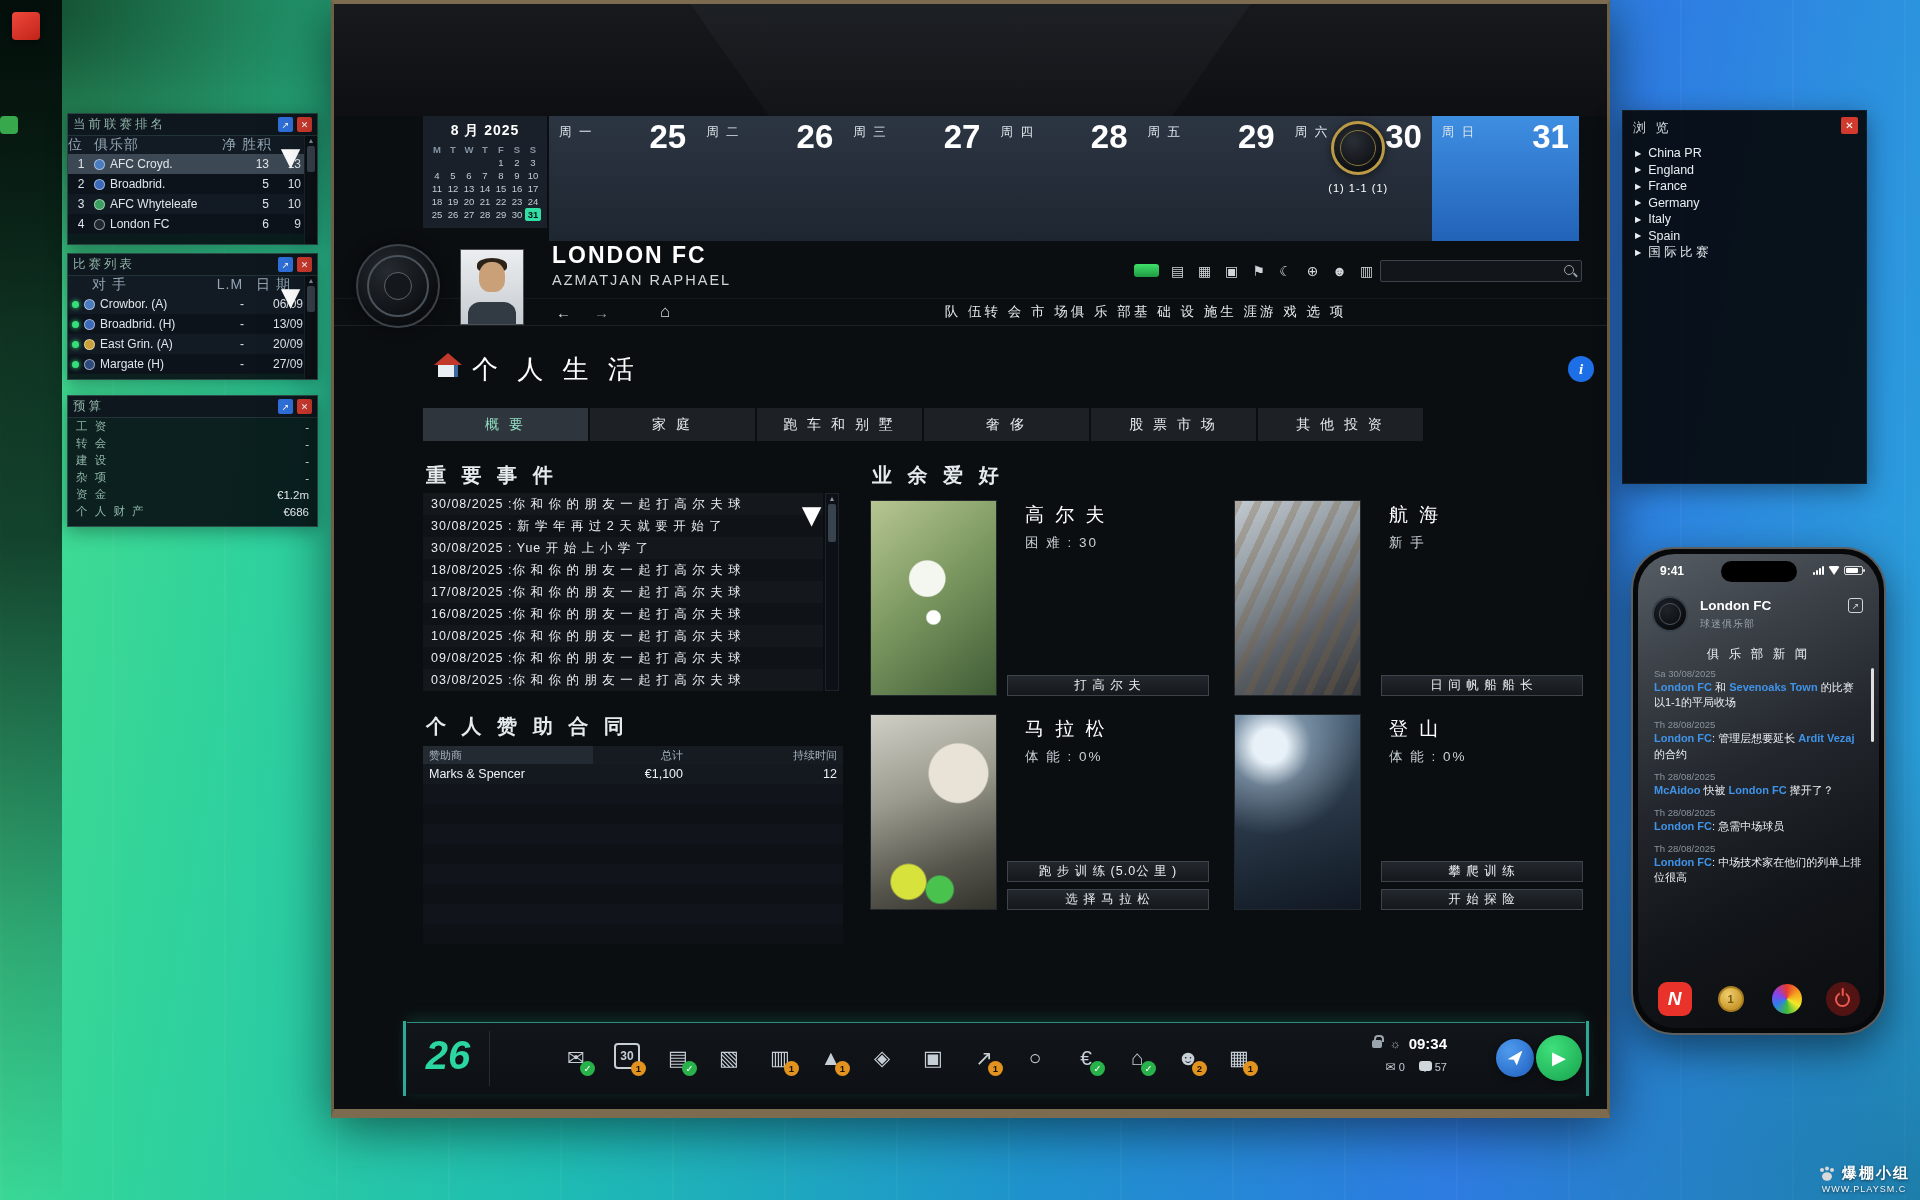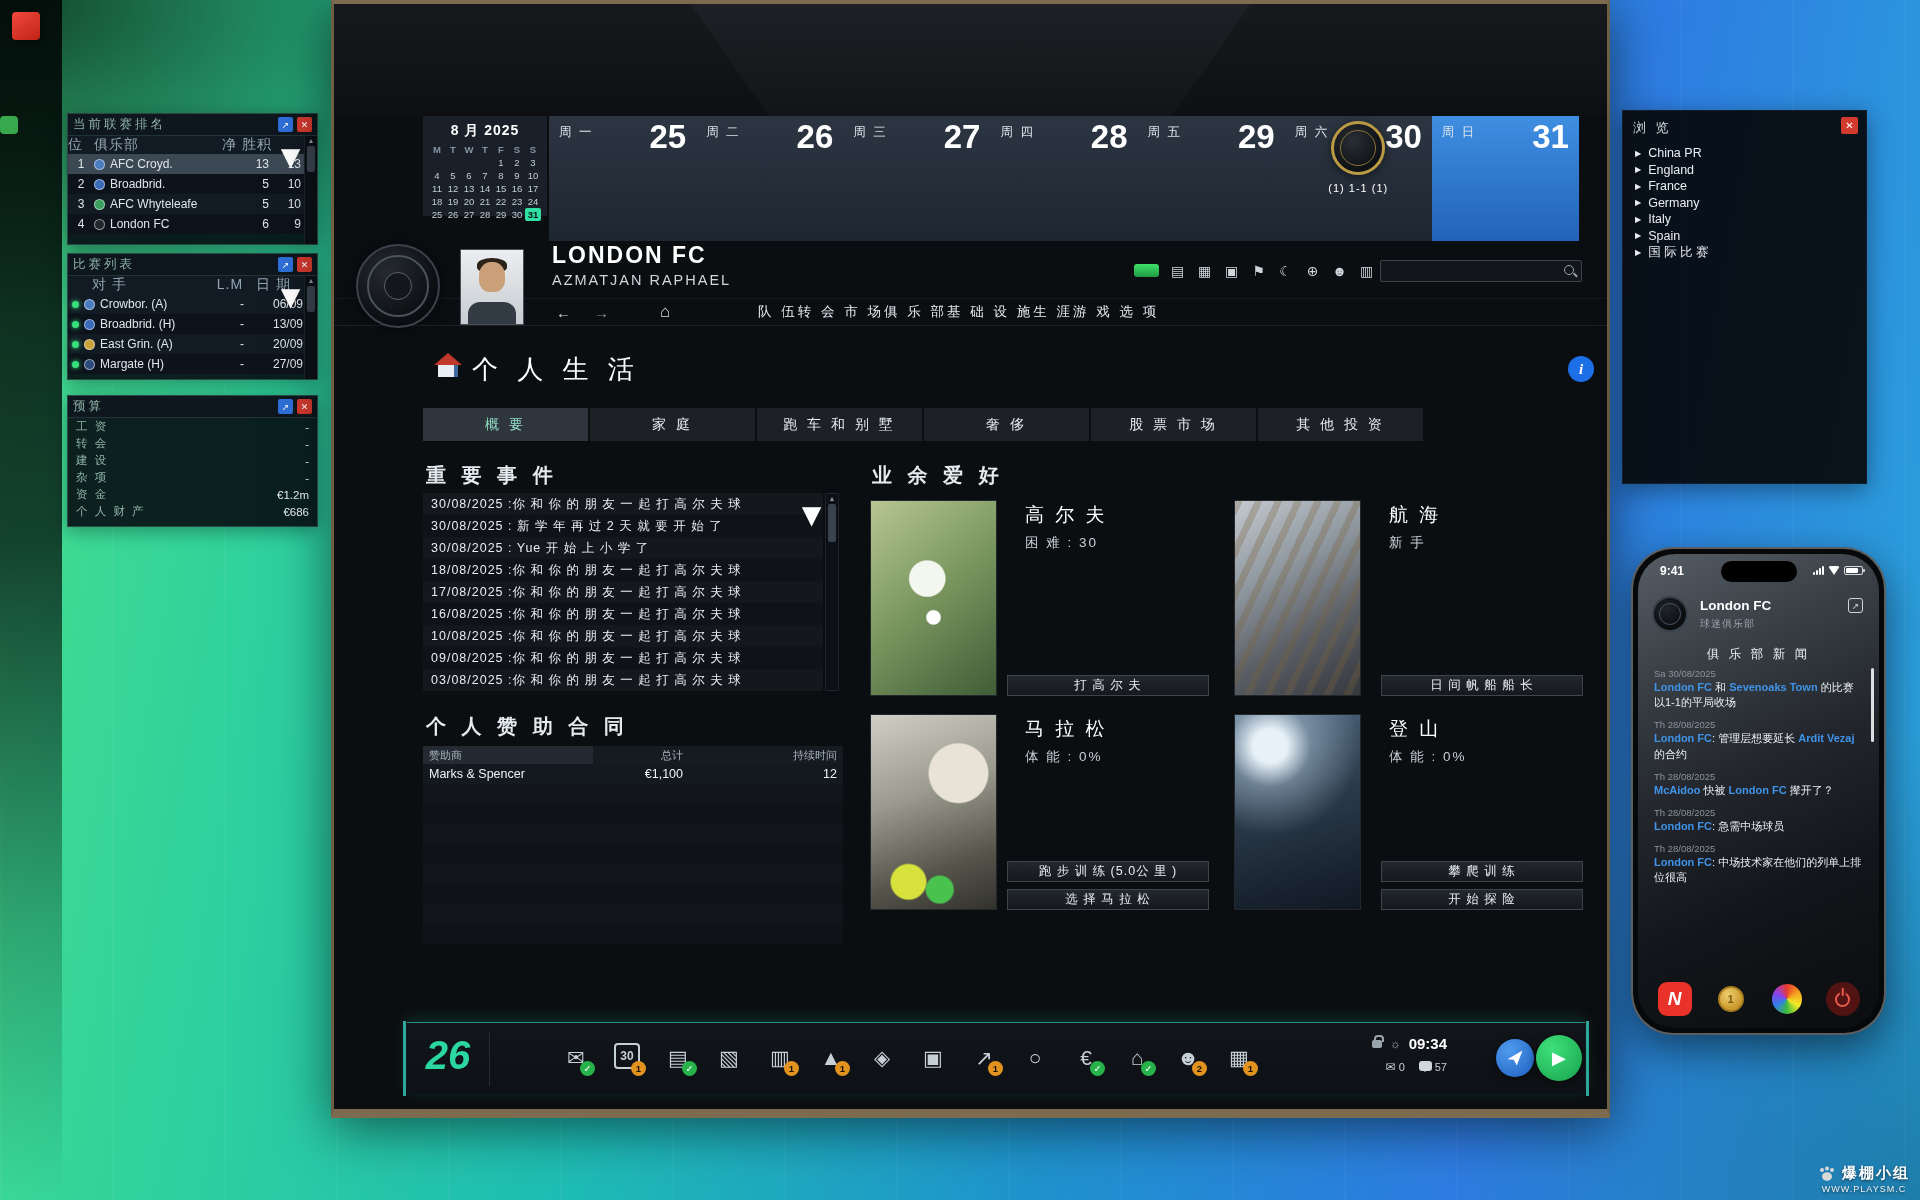--- a/index.html
+++ b/index.html
@@ -53,21 +53,21 @@
 .blabel{color:#8fb3a8;letter-spacing:2px}
 .bvalue{margin-left:auto;color:#eef3f6}
 
 
 #window{position:absolute;left:331px;top:0;width:1279px;height:1118px;background:#0b0e11;
   border:3px solid #6d5f45;border-top:4px solid #7c6b4e;border-bottom:9px solid #7c6b4e;box-shadow:0 10px 50px rgba(0,0,0,.55)}
 #win-top{position:absolute;left:0;top:0;right:0;height:112px;background:linear-gradient(180deg,#17191d,#0d0f12)}
 #win-top::before{content:"";position:absolute;left:50%;transform:translateX(-50%);top:0;width:560px;height:112px;
   background:linear-gradient(180deg,#1d2024,#121418);clip-path:polygon(0 0,100% 0,86% 100%,14% 100%)}
 #cal{position:absolute;left:0;top:112px;right:0;height:112px}
-#mcal{position:absolute;left:89px;top:0;width:124px;height:100px;background:#19202a;padding-top:6px}
+#mcal{position:absolute;left:89px;top:0;width:124px;height:112px;background:#19202a;padding-top:6px}
 #mcal-title{text-align:center;color:#fff;font-weight:bold;font-size:14px;letter-spacing:1px}
 #mcal-grid{display:grid;grid-template-columns:repeat(7,16px);justify-content:center;margin-top:3px}
 .mc{height:13px;font-size:9.5px;color:#c3cdd6;display:flex;align-items:center;justify-content:center}
 .mc.h{color:#8595a3;font-weight:bold}
 .mc.today{color:#10131a;background:#2fe0a2;border-radius:2px;font-weight:bold}
 #daycols{position:absolute;left:215px;top:0;right:28px;height:125px;display:flex;gap:0}
 .daycol{flex:1;position:relative;background:linear-gradient(180deg,#2c3542,#1e2631);cursor:pointer}
 .daycol.sun{background:linear-gradient(180deg,#3e8ee2,#2263b8)}
 .dw{position:absolute;left:10px;top:8px;font-size:12.5px;color:#dde4ea;letter-spacing:2px}
 .dn{position:absolute;right:10px;top:2px;font-size:33px;font-weight:bold;color:#fff}
@@ -89,21 +89,21 @@
 .hicon{min-width:17px;height:17px;display:flex;align-items:center;justify-content:center;font-size:14px;color:#cfd6dc;cursor:pointer}
 .hicon.green{width:25px;height:13px;background:linear-gradient(180deg,#3fe06a,#1f9a42);border-radius:3px}
 #searchbox{position:absolute;left:1046px;top:256px;width:202px;height:22px;background:#12161b;border:1px solid #3c434b;border-radius:2px;cursor:text}
 #mag{position:absolute;right:7px;top:4px;width:10px;height:10px;border:1.5px solid #97a2ab;border-radius:50%}
 #mag::after{content:"";position:absolute;left:8px;top:8px;width:5px;height:1.5px;background:#97a2ab;transform:rotate(45deg)}
 #navbar{position:absolute;left:0;top:294px;right:0;height:28px;border-top:1px solid #15181c;border-bottom:1px solid #1d2126}
 .ctrl{position:absolute;top:0;height:100%;display:flex;align-items:center;font-size:15px;color:#d6dde2;cursor:pointer}
 #nav-back{left:222px}
 #nav-fwd{left:260px;color:#8a939b}
 #nav-home{left:326px;font-size:17px}
-#nav-items{position:absolute;left:380px;right:30px;top:0;bottom:0;display:flex;align-items:center;justify-content:flex-start;padding:0 44px}
+#nav-items{position:absolute;left:380px;right:30px;top:0;bottom:0;display:flex;align-items:center;justify-content:center;padding:0 44px}
 .navitem{color:#e3e9ee;font-size:13.5px;letter-spacing:3px;cursor:pointer;white-space:nowrap}
 #house{position:absolute;left:100px;top:349px;width:28px;height:26px}
 .roof{position:absolute;left:0;top:0;border-left:14px solid transparent;border-right:14px solid transparent;border-bottom:12px solid #c0392b}
 .hbase{position:absolute;left:4px;top:12px;width:20px;height:12px;background:#e8eef4;border-right:4px solid #3d6a9e}
 #ptitle{position:absolute;left:138px;top:348px;font-size:26px;color:#fff;letter-spacing:6px}
 #infob{position:absolute;left:1234px;top:352px;width:26px;height:26px;border-radius:50%;background:#1d6fe8;color:#fff;font-family:"Liberation Serif",serif;font-style:italic;font-weight:bold;font-size:15px;display:flex;align-items:center;justify-content:center;cursor:pointer}
 #tabs{position:absolute;left:89px;top:404px;width:1000px;height:33px;display:flex;gap:2px}
 .tab{flex:1;display:flex;align-items:center;justify-content:center;background:#1d2126;color:#e6ecf0;font-size:14px;letter-spacing:3px;cursor:pointer}
 .tab.active{background:#2f353c;color:#93dfc4}
 .sect-title{position:absolute;color:#e4eaee;font-size:20px;letter-spacing:5px;font-weight:600}

